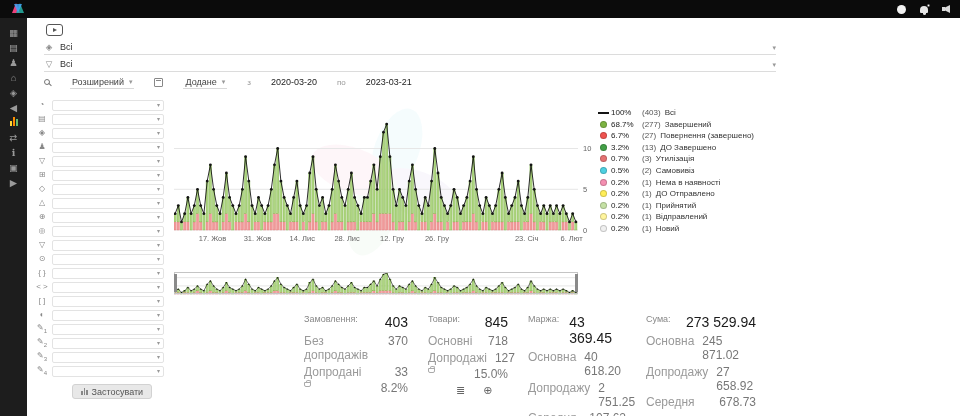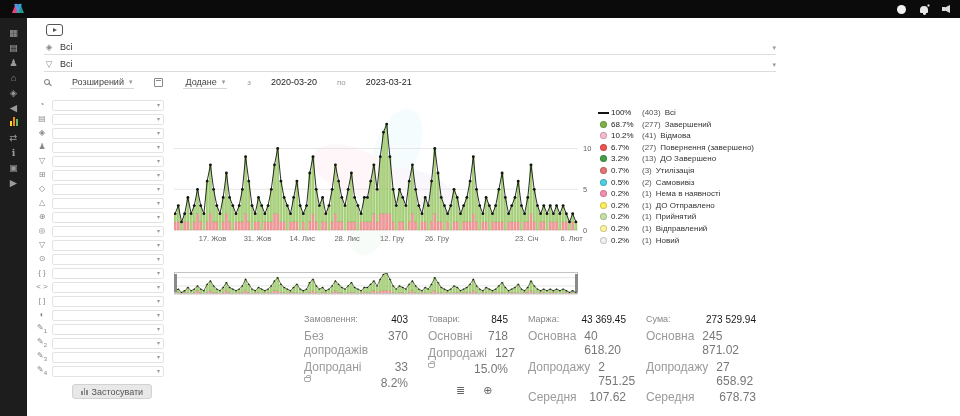--- a/index.html
+++ b/index.html
@@ -65,21 +65,21 @@
   .legend{position:absolute;left:432px;top:12px;width:205px}
   .lg-item{display:flex;align-items:center;gap:4px;margin-bottom:2.6px;font-size:8px;color:#333;cursor:pointer}
   .lg-dot{width:7px;height:7px;border-radius:50%;border:1px solid rgba(0,0,0,.18);flex:0 0 auto}
   .lg-line{width:11px;height:2px;background:#141414;flex:0 0 auto;margin:0 -2px 0 -2px}
   .lg-pct{width:27px;text-align:left;color:#222}
   .lg-count{color:#555}
   .stats{position:absolute;left:136px;top:218px;display:flex;gap:20px}
   .stat{display:flex;flex-direction:column}
   .stat .hd{display:flex;justify-content:space-between;align-items:flex-start;gap:10px;margin-bottom:4px}
   .stat .hd .lbl{color:#888;font-size:9px}
-  .stat .hd .val{color:#1a1a1a;font-size:10px}
+  .stat .hd .val{color:#1a1a1a;font-size:14px}
   .stat .row{display:flex;justify-content:space-between;gap:8px;color:#9a9a9a;font-size:12px;margin-bottom:2.5px}
   .stat .row .v{color:#777}
   .cart-ic{width:7px;height:5px;border:1px solid #aaa;border-radius:0 0 2px 2px;position:relative;display:inline-block;margin-top:1px}
   .cart-ic::before{content:'';position:absolute;top:-3px;left:1px;width:3px;height:2px;border:1px solid #aaa;border-bottom:none;border-radius:2px 2px 0 0}
   .bottom-icons{position:absolute;left:288px;top:288px;display:flex;gap:18px;color:#666;font-size:11px}
   .bottom-icons span{cursor:pointer}
 </style>
 </head>
 <body>
 
@@ -666,26 +666,20 @@
           <span class="lg-count">(403)</span>
           <span>Всі</span>
         </div>
         <div class="lg-item">
           <span class="lg-dot" style="background: rgb(124, 179, 66);"></span>
           <span class="lg-pct">68.7%</span>
           <span class="lg-count">(277)</span>
           <span>Завершений</span>
         </div>
         <div class="lg-item">
-          <span class="lg-dot" style="background: rgb(248, 187, 208);"></span>
-          <span class="lg-pct">10.2%</span>
-          <span class="lg-count">(41)</span>
-          <span>Відмова</span>
-        </div>
-        <div class="lg-item">
           <span class="lg-dot" style="background: rgb(239, 83, 80);"></span>
           <span class="lg-pct">6.7%</span>
           <span class="lg-count">(27)</span>
           <span>Повернення (завершено)</span>
         </div>
         <div class="lg-item">
           <span class="lg-dot" style="background: rgb(67, 160, 71);"></span>
           <span class="lg-pct">3.2%</span>
           <span class="lg-count">(13)</span>
           <span>ДО Завершено</span>

